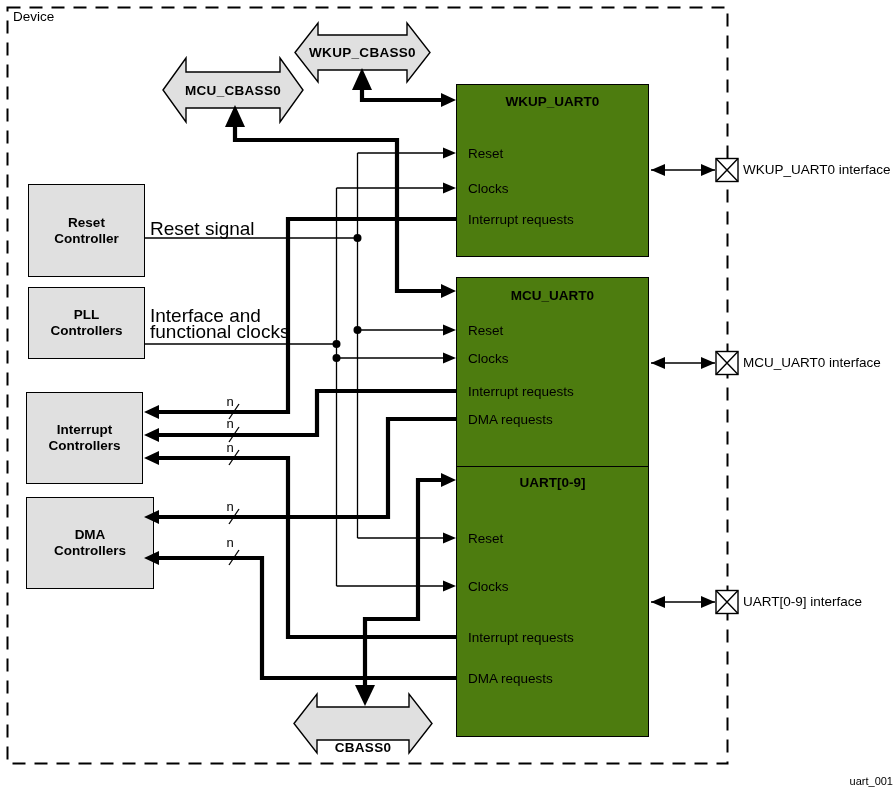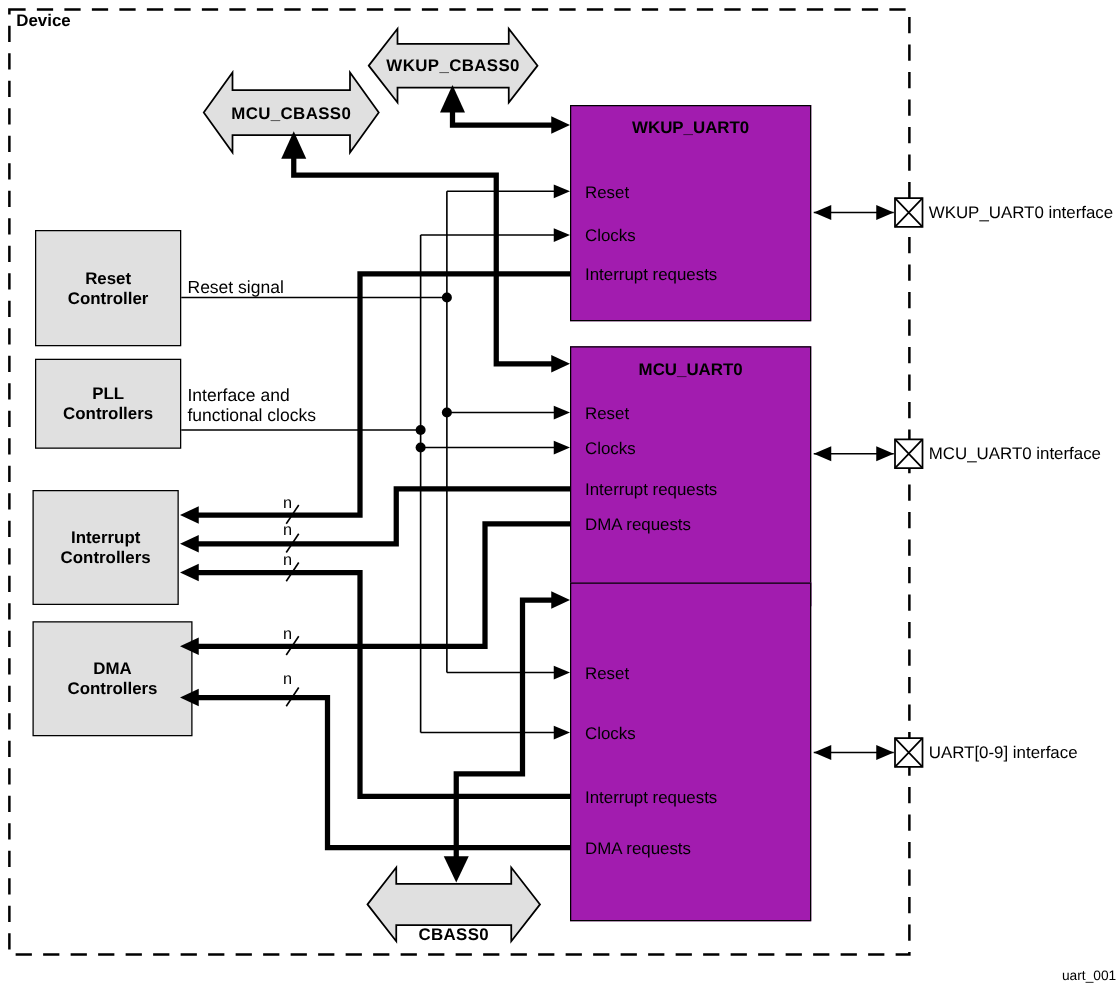--- a/index.html
+++ b/index.html
@@ -1,28 +1,28 @@
 <!DOCTYPE html>
 <html><head>
 <meta charset="utf-8">
 <style>
   html,body{margin:0;padding:0;background:#fff;}
   #canvas{position:relative;width:894px;height:789px;background:#fff;overflow:hidden;
           font-family:"Liberation Sans","DejaVu Sans",sans-serif;color:#000;}
   .block{position:absolute;box-sizing:border-box;border:1.4px solid #000;}
   .gray{background:#e0e0e0;display:flex;flex-direction:column;align-items:center;justify-content:center;
         font-weight:bold;font-size:13.5px;line-height:16px;text-align:center;}
-  .yellow{background:#a21caf;}
+  .yellow{background:#4d7c0f;}
   .btitle{position:absolute;left:0;width:100%;text-align:center;font-weight:bold;font-size:13.5px;}
   .sig{position:absolute;left:11px;font-size:13.5px;line-height:16px;}
-  .wirelabel{position:absolute;font-size:14px;line-height:16px;}
+  .wirelabel{position:absolute;font-size:19px;line-height:16px;}
   .buslabel{position:absolute;font-size:13px;width:16px;text-align:center;}
   .cbasslabel{position:absolute;text-align:center;font-weight:bold;font-size:13.5px;letter-spacing:.3px;}
   .iflabel{position:absolute;font-size:13.5px;}
-  .devlabel{position:absolute;left:13px;top:9px;font-size:13.5px;font-weight:bold;}
+  .devlabel{position:absolute;left:13px;top:9px;font-size:13.5px;}
   .figid{position:absolute;left:800px;top:775px;width:93px;text-align:right;font-size:11px;}
   svg{position:absolute;left:0;top:0;}
 </style>
 </head>
 <body>
 
 <div id="canvas">
 
   <div class="block gray" style="left:28px;top:184px;width:117px;height:93px;">
     <div>Reset</div>
@@ -50,20 +50,21 @@
 
   <div class="block yellow" style="left:456px;top:277px;width:193px;height:208px;">
     <div class="btitle" style="top:10px;">MCU_UART0</div>
     <div class="sig" style="top:45px;">Reset</div>
     <div class="sig" style="top:73px;">Clocks</div>
     <div class="sig" style="top:106px;">Interrupt requests</div>
     <div class="sig" style="top:134px;">DMA requests</div>
   </div>
 
   <div class="block yellow" style="left:456px;top:466px;width:193px;height:271px;">
+    <div class="btitle" style="top:8px;">UART[0-9]</div>
     <div class="sig" style="top:64px;">Reset</div>
     <div class="sig" style="top:112px;">Clocks</div>
     <div class="sig" style="top:163px;">Interrupt requests</div>
     <div class="sig" style="top:204px;">DMA requests</div>
   </div>
 
   <svg width="894" height="789" viewBox="0 0 894 789">
 
     <rect x="7.5" y="7.5" width="720" height="756" fill="none" stroke="#000" stroke-width="2" stroke-dasharray="13 9"></rect>
 

